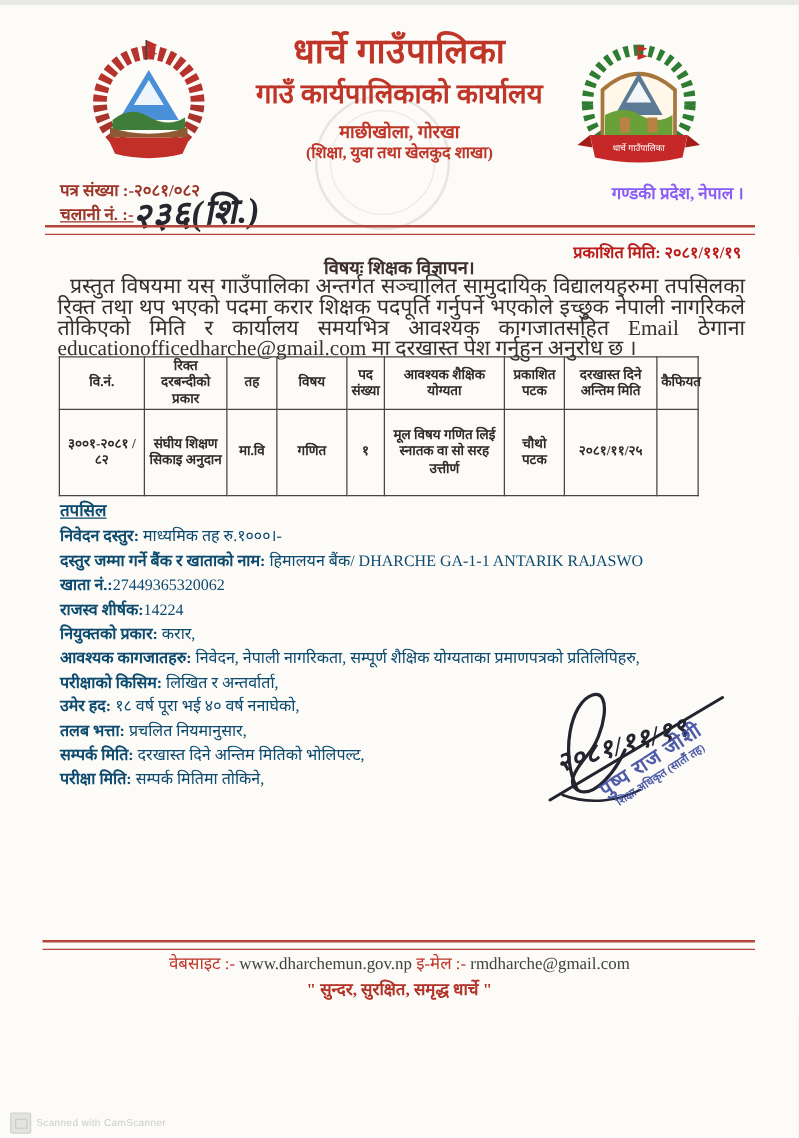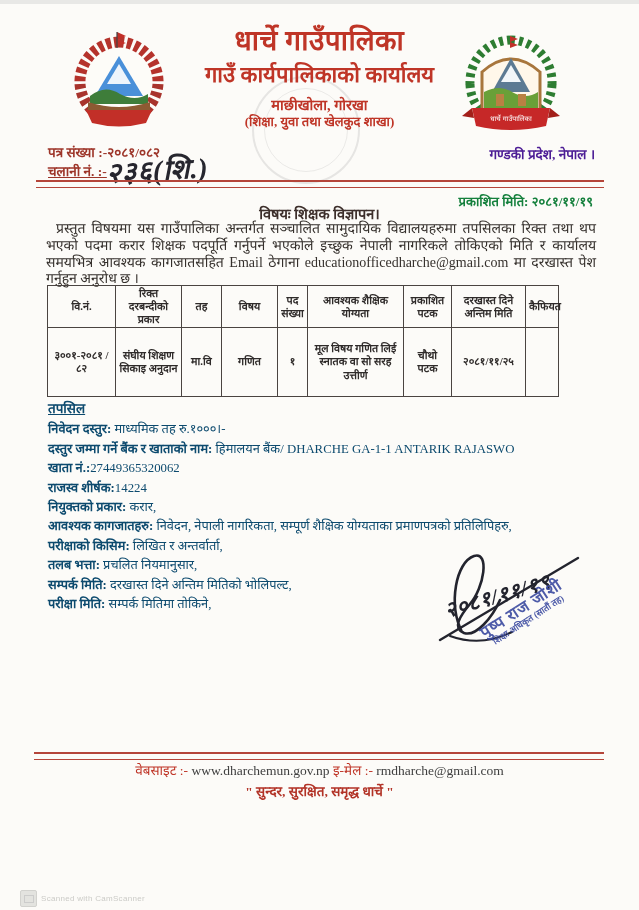--- a/index.html
+++ b/index.html
@@ -26,28 +26,28 @@
     content:"";position:absolute;left:10px;top:10px;right:10px;bottom:10px;border-radius:50%;
     border:1px solid rgba(110,110,110,.18);
   }
   
   .meta-left{position:absolute;left:48px;top:139px;font-size:13.5px;font-weight:bold;color:#9d3529;line-height:19px;}
   .chalani-label{text-decoration:underline;}
   .handwritten-no{
     position:absolute;left:106px;top:146px;font-size:28px;font-weight:600;font-style:italic;
     color:#26262e;transform:rotate(-3deg);letter-spacing:1px;white-space:nowrap;
   }
-  .province{position:absolute;right:44px;top:141px;font-size:13.5px;font-weight:bold;color:#4c1d95;}
+  .province{position:absolute;right:44px;top:141px;font-size:13.5px;font-weight:bold;color:#8b5cf6;}
   .rule{position:absolute;left:36px;width:568px;height:5px;border-top:2.5px solid #b5453a;border-bottom:1.2px solid #b5453a;}
   .rule-top{top:176px;}
-  .pub-date{position:absolute;right:46px;top:188px;font-size:13px;font-weight:bold;color:#15803d;}
+  .pub-date{position:absolute;right:46px;top:188px;font-size:13px;font-weight:bold;color:#b91c1c;}
   .subject{position:absolute;left:0;width:639px;top:199px;text-align:center;font-size:14.5px;font-weight:bold;color:#3d2f2b;}
   
   .body-par{
-    position:absolute;left:46px;top:217px;width:550px;font-size:14px;line-height:16.8px;
+    position:absolute;left:46px;top:217px;width:550px;font-size:17px;line-height:16.8px;
     text-align:justify;text-indent:10px;color:#35302c;
   }
   
   table.vac{position:absolute;left:47px;top:281px;width:511px;border-collapse:collapse;table-layout:fixed;}
   table.vac th,table.vac td{border:1.3px solid #4a4441;font-size:10.8px;text-align:center;vertical-align:middle;padding:1px 3px;color:#2f2b2a;}
   table.vac th{font-weight:bold;height:34px;line-height:13px;}
   table.vac td{height:66px;line-height:13.5px;font-weight:600;}
   
   .details{position:absolute;left:48px;top:395px;width:548px;font-size:12.8px;line-height:19.4px;color:#0c4a6e;}
   .details .title{font-weight:bold;font-size:13.5px;text-decoration:underline;margin-bottom:2px;}
@@ -64,21 +64,21 @@
   }
   .stamp .s1{font-size:16px;font-weight:bold;letter-spacing:1px;}
   .stamp .s2{font-size:9px;font-weight:bold;}
   
   .rule-bottom{top:748px;left:34px;width:570px;border-top:2px solid #b5453a;border-bottom:1px solid #b5453a;}
   .foot-1{position:absolute;left:0;width:639px;top:757px;text-align:center;font-size:13.5px;}
   .foot-1 .lab{color:#bf3527;font-weight:normal;}
   .foot-1 .val{color:#404040;}
   .motto{position:absolute;left:0;width:639px;top:778px;text-align:center;font-size:13.5px;font-weight:bold;color:#b23327;}
   
-  .watermark{position:absolute;left:20px;top:886px;display:flex;align-items:center;gap:4px;justify-content:flex-end;}
+  .watermark{position:absolute;left:8px;top:886px;display:flex;align-items:center;gap:4px;justify-content:flex-end;}
   .wm-icon{width:15px;height:15px;background:#e3e3df;border:1px solid #d2d2ce;border-radius:2px;position:relative;}
   .wm-icon::after{content:"";position:absolute;left:3px;top:4px;width:8px;height:6px;border:1px solid #cccccb;}
   .wm-text{font-family:"Liberation Sans","DejaVu Sans",sans-serif;font-size:8px;color:#cbcbc7;letter-spacing:.3px;}
 </style>
 </head>
 <body>
 
 <div class="page">
 
   <svg class="logo logo-left" viewBox="0 0 118 112">
@@ -176,20 +176,21 @@
 
   <div class="details">
     <div class="title">तपसिल</div>
     <div class="detail-line"><span class="dl-label">निवेदन दस्तुर:</span><span> माध्यमिक तह रु.१०००।-</span></div>
     <div class="detail-line"><span class="dl-label">दस्तुर जम्मा गर्ने बैंक र खाताको नाम:</span><span> हिमालयन बैंक/ DHARCHE GA-1-1 ANTARIK RAJASWO</span></div>
     <div class="detail-line"><span class="dl-label">खाता नं.:</span><span>27449365320062</span></div>
     <div class="detail-line"><span class="dl-label">राजस्व शीर्षक:</span><span>14224</span></div>
     <div class="detail-line"><span class="dl-label">नियुक्तको प्रकार:</span><span> करार,</span></div>
     <div class="detail-line"><span class="dl-label">आवश्यक कागजातहरु:</span><span> निवेदन, नेपाली नागरिकता, सम्पूर्ण शैक्षिक योग्यताका प्रमाणपत्रको प्रतिलिपिहरु,</span></div>
     <div class="detail-line"><span class="dl-label">परीक्षाको किसिम:</span><span> लिखित र अन्तर्वार्ता,</span></div>
+    <div class="detail-line"><span class="dl-label">उमेर हद:</span><span> १८ वर्ष पूरा भई ४० वर्ष ननाघेको,</span></div>
     <div class="detail-line"><span class="dl-label">तलब भत्ता:</span><span> प्रचलित नियमानुसार,</span></div>
     <div class="detail-line"><span class="dl-label">सम्पर्क मिति:</span><span> दरखास्त दिने अन्तिम मितिको भोलिपल्ट,</span></div>
     <div class="detail-line"><span class="dl-label">परीक्षा मिति:</span><span> सम्पर्क मितिमा तोकिने,</span></div>
   </div>
 
   <svg class="sig-svg" viewBox="0 0 172 100">
     <path d="M34 88 C20 60 28 18 46 12 C62 7 56 44 42 60 C32 72 24 84 36 89 C48 93 64 74 72 56" fill="none" stroke="#23242e" stroke-width="2.6" stroke-linecap="round"></path>
     <path d="M12 96 L150 14" fill="none" stroke="#23242e" stroke-width="2.4" stroke-linecap="round"></path>
     <path d="M22 92 C44 100 66 97 84 88" fill="none" stroke="#23242e" stroke-width="2" stroke-linecap="round"></path>
   </svg>

